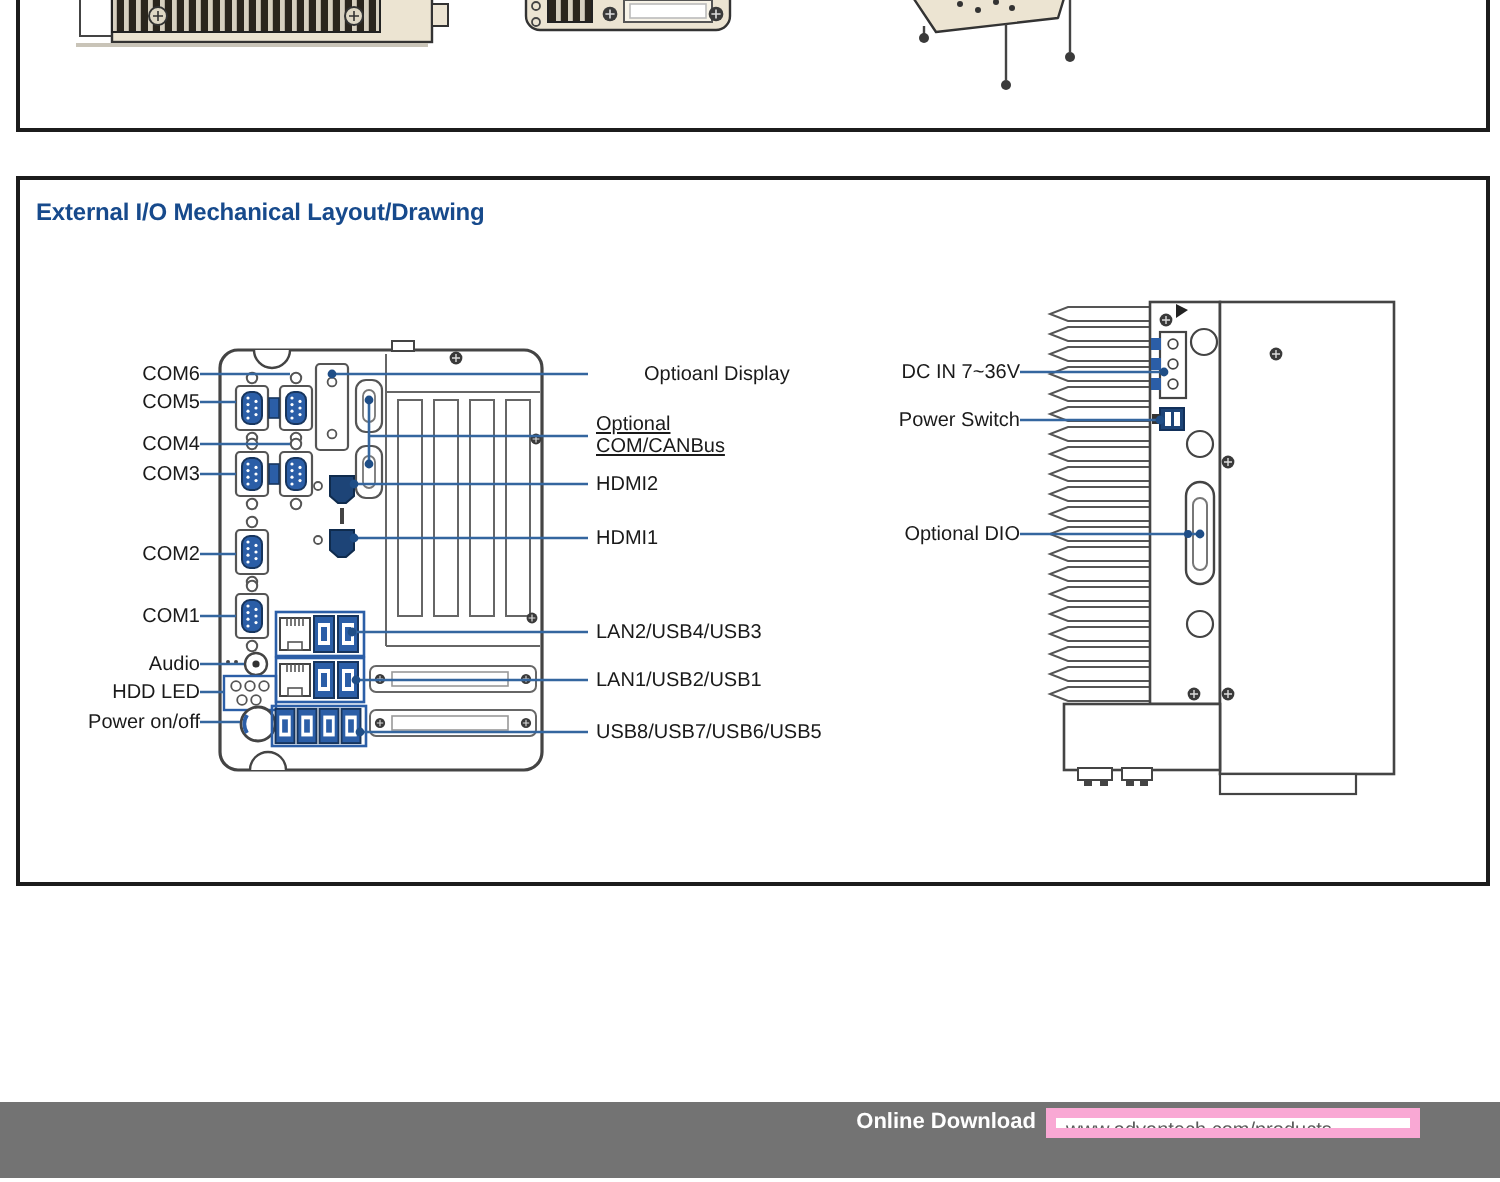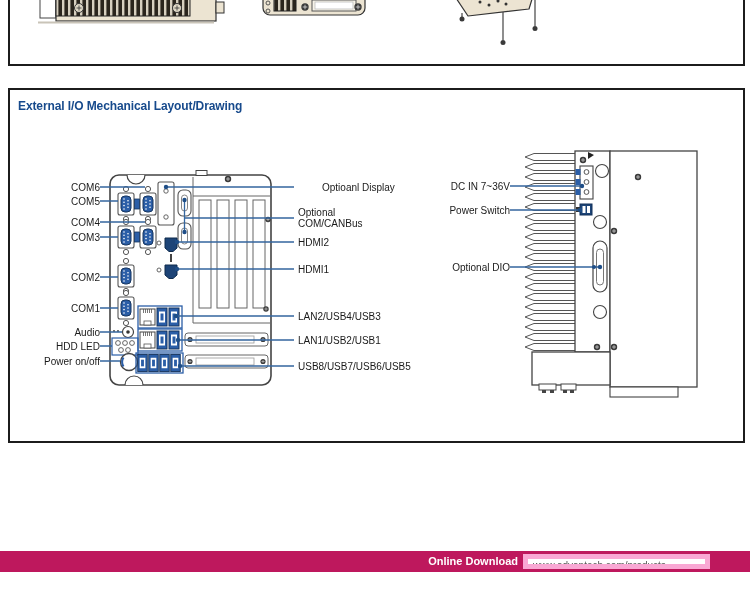--- a/index.html
+++ b/index.html
@@ -6,22 +6,22 @@
   body{width:750px;height:591px;position:relative;overflow:hidden;
        font-family:"Liberation Sans","DejaVu Sans",sans-serif;}
   .box{position:absolute;background:#fff;border:2px solid #1c1c1c;box-sizing:border-box;}
   #box-top{left:8px;top:0;width:737px;height:66px;border-top:none;}
   #box-main{left:8px;top:88px;width:737px;height:355px;}
   #art{position:absolute;left:0;top:0;pointer-events:none;}
   .section-title{position:absolute;left:18px;top:99px;font-size:12px;font-weight:bold;
        color:#174a8c;letter-spacing:-0.1px;}
   .lbl{position:absolute;font-size:10px;line-height:11px;color:#1a1a1a;white-space:nowrap;}
   .lbl.r{text-align:center;}
-  .lbl.wrap{white-space:normal;width:70px;}
-  #footer-bar{position:absolute;left:0;top:551px;width:750px;height:21px;background:#be185d;}
+  .lbl.wrap{white-space:normal;width:70px;text-decoration:underline;}
+  #footer-bar{position:absolute;left:0;top:551px;width:750px;height:38px;background:#737373;}
   .dl-label{position:absolute;right:232px;top:4px;color:#fff;font-weight:bold;font-size:11px;line-height:13px;}
   .url-box{position:absolute;left:523px;top:3px;width:187px;height:15px;background:#fff;
        border:5px solid #f9a8d4;box-sizing:border-box;font-size:10px;color:#5a5a5a;
        line-height:13px;padding-left:5px;overflow:hidden;white-space:nowrap;}
 </style>
 </head>
 <body>
 
 <div class="box" id="box-top"></div>
 <div class="box" id="box-main"></div>

